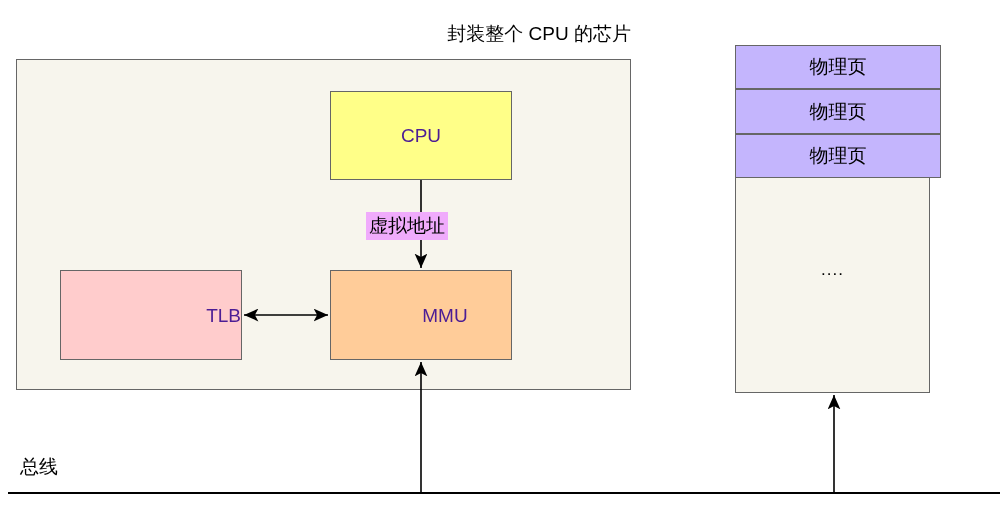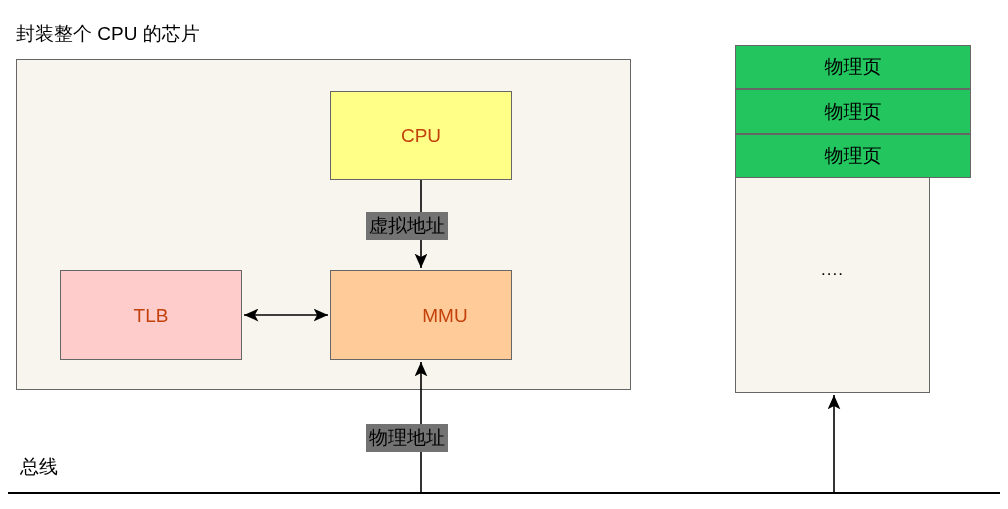--- a/index.html
+++ b/index.html
@@ -25,21 +25,21 @@
     height: 509px;
   }
   .box {
     position: absolute;
     box-sizing: border-box;
     border: 1px solid #666666;
     display: flex;
     align-items: center;
     justify-content: center;
     font-size: 19px;
-    color: #c2410c;
+    color: #4c1d95;
     line-height: 1;
   }
   .chip-frame {
     left: 16px;
     top: 59px;
     width: 615px;
     height: 331px;
     background: #f7f5ed;
   }
   .cpu-box {
@@ -48,20 +48,21 @@
     width: 182px;
     height: 89px;
     background: #ffff88;
   }
   .tlb-box {
     left: 60px;
     top: 270px;
     width: 182px;
     height: 90px;
     background: #ffcccc;
+    justify-content: flex-end;
   }
   .mmu-box {
     left: 330px;
     top: 270px;
     width: 182px;
     height: 90px;
     background: #ffcc99;
     padding-left: 48px;
   }
   .mem-frame {
@@ -70,24 +71,24 @@
     width: 195px;
     height: 348px;
     background: #f7f5ed;
     border: 1px solid #666666;
     box-sizing: border-box;
     position: absolute;
   }
   .mem-page {
     position: absolute;
     left: 735px;
-    width: 236px;
+    width: 206px;
     box-sizing: border-box;
     border: 1px solid #666666;
-    background: #22c55e;
+    background: #c4b5fd;
     display: flex;
     align-items: center;
     justify-content: center;
     font-size: 19px;
     color: #000000;
   }
   .mem-ellipsis {
     position: absolute;
     left: 735px;
     top: 260px;
@@ -100,33 +101,33 @@
   .caption {
     position: absolute;
     font-size: 19px;
     color: #000000;
     white-space: nowrap;
   }
   .title-chip {
     left: 16px;
     top: 21px;
     width: 615px;
-    text-align: left;
+    text-align: right;
   }
   .title-mem {
     left: 735px;
     top: 9px;
     width: 195px;
     text-align: center;
   }
   .edge-label {
     position: absolute;
     font-size: 19px;
     color: #000000;
-    background: #737373;
+    background: #f0abfc;
     padding: 1px 3px;
     white-space: nowrap;
   }
   .lbl-virt {
     left: 366px;
     top: 212px;
   }
   .lbl-phys {
     left: 366px;
     top: 424px;
@@ -190,17 +191,16 @@
 
     <line x1="421" y1="492" x2="421" y2="362" stroke="#000000" stroke-width="1.6" marker-end="url(#arrowEnd)"></line>
 
     <line x1="834" y1="492" x2="834" y2="395" stroke="#000000" stroke-width="1.6" marker-end="url(#arrowEnd)"></line>
 
     <line x1="8" y1="493" x2="1000" y2="493" stroke="#000000" stroke-width="2"></line>
   </svg>
 
   <div class="edge-label lbl-virt">虚拟地址</div>
 
-  <div class="edge-label lbl-phys">物理地址</div>
 
   <div class="edge-label lbl-bus">总线</div>
 
 </div>
 
 </body></html>

